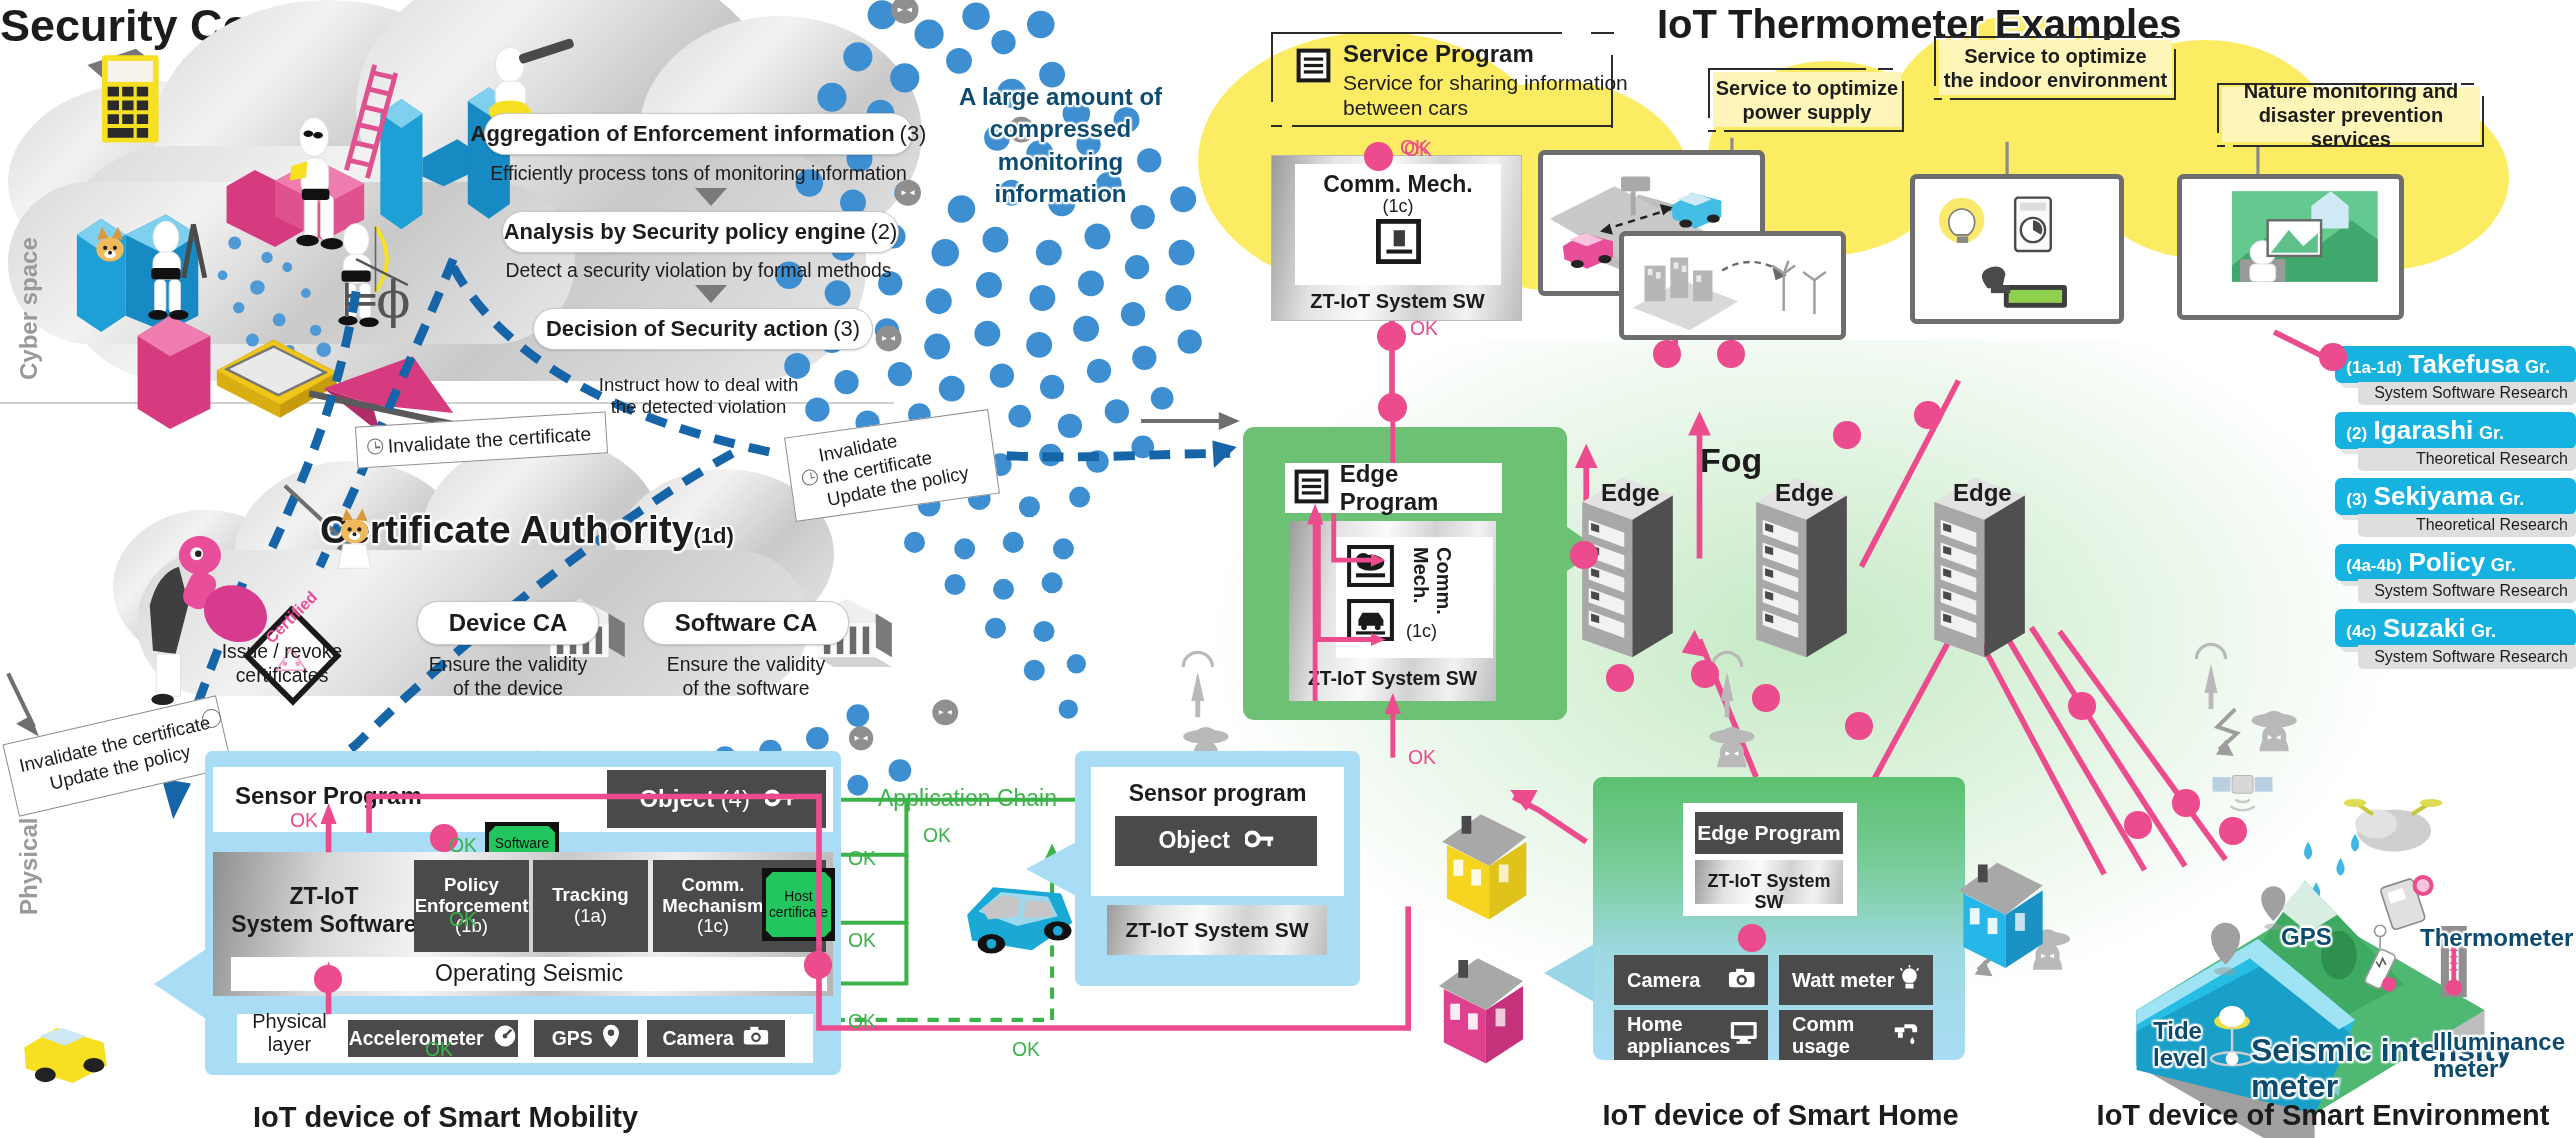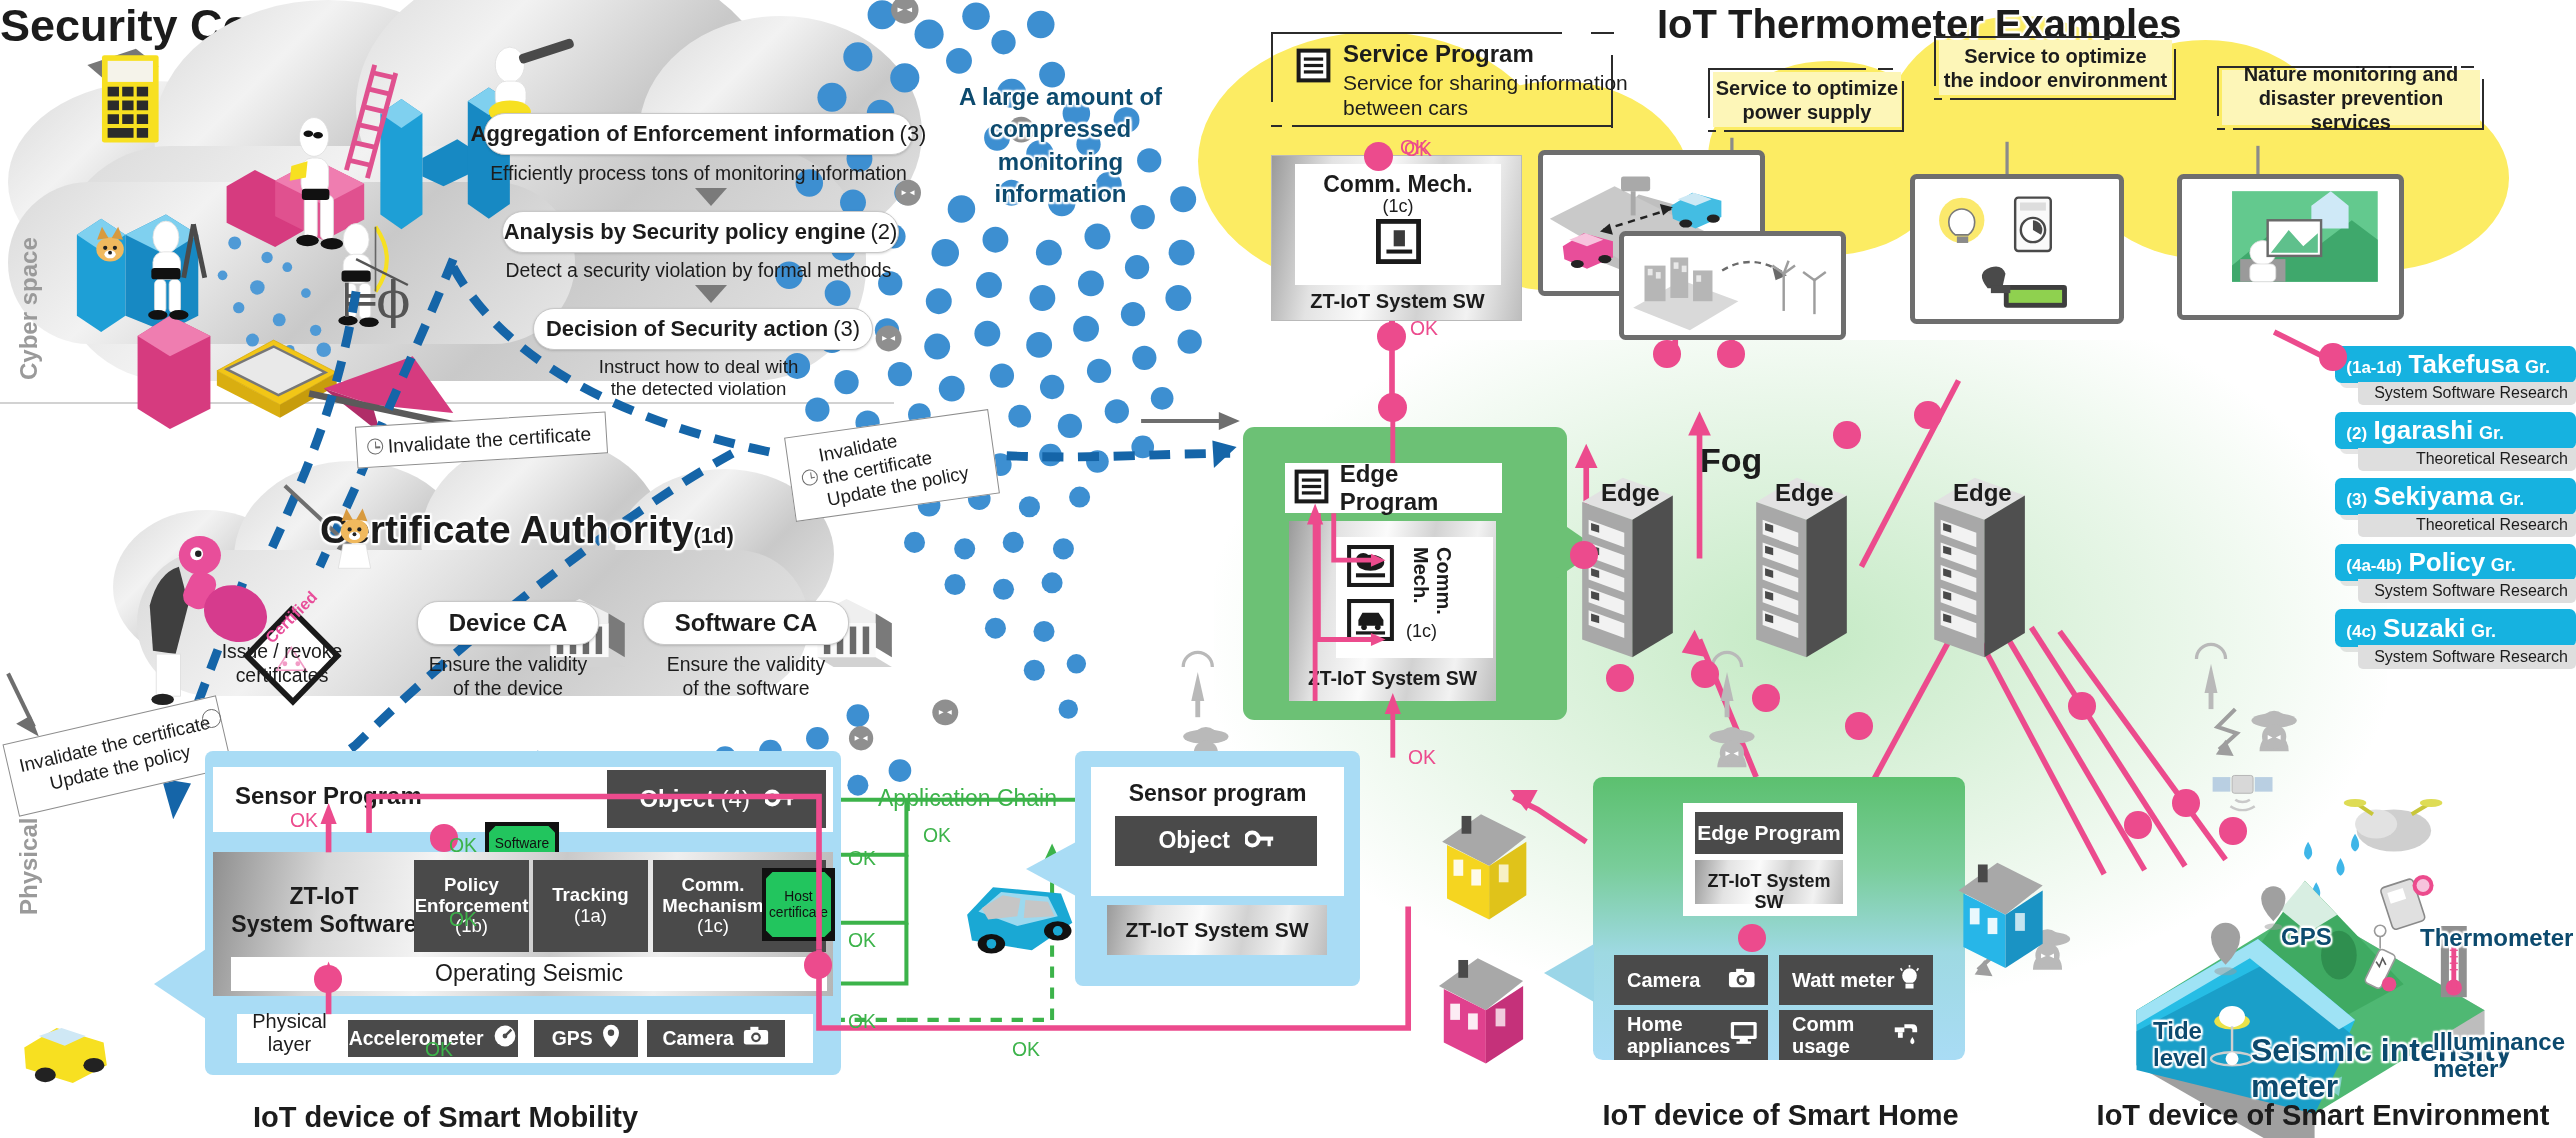--- a/index.html
+++ b/index.html
@@ -665,21 +665,21 @@
     <span>Analysis by Security policy engine</span>
     <span class="num">(2)</span>
   </div>
   <div class="flowcap" style="font-size:19.4px;margin-top:6.5px;width:429px;">Detect a security violation by formal methods</div>
   <div class="tri-down" style="margin:3.2px auto 4.9px auto;"></div>
 
   <div class="pill" style="width:340px;height:42px;font-size:22px;margin-left:49px;">
     <span>Decision of Security action</span>
     <span class="num">(3)</span>
   </div>
-  <div class="flowcap" style="font-size:18.6px;margin-top:6px;width:429px;white-space:pre-line;">Instruct how to deal with
+  <div class="flowcap" style="font-size:18.6px;margin-top:24px;width:429px;white-space:pre-line;">Instruct how to deal with
 the detected violation</div>
 </div>
 
 <div class="olabel abs" style="left:939px;top:81px;width:243px;font-size:24px;text-align:center;white-space:pre-line;line-height:1.35;">A large amount of
 compressed monitoring
 information</div>
 
 <div class="note abs" style="left:356px;top:419px;width:251px;height:42px;transform:rotate(-3.5deg);display:flex;align-items:center;padding-left:9.7px;font-size:19.4px;">
   <span class="circ-num"></span>
   <span>Invalidate the certificate</span>
@@ -871,21 +871,21 @@
   <div class="abs" style="left:0;top:0;width:202px;height:2.4px;background:#2b2b2b;"></div>
   <div class="abs" style="left:214px;top:0;width:14.6px;height:2.4px;background:#2b2b2b;"></div>
   <div class="abs" style="left:0;top:0;width:2.4px;height:50px;background:#2b2b2b;"></div>
   <div class="abs" style="left:240px;top:13px;width:2.4px;height:50px;background:#2b2b2b;"></div>
   <div class="abs" style="left:16px;top:62px;width:226px;height:2.4px;background:#2b2b2b;"></div>
   <div class="abs" style="left:0;top:62px;width:8px;height:2.4px;background:#2b2b2b;"></div>
   <div class="abs" style="left:4.9px;top:4px;width:233px;height:55px;background:#fdf6b8;display:flex;align-items:center;justify-content:center;text-align:center;font-weight:bold;font-size:20px;line-height:1.2;white-space:pre-line;color:#1c1c1c;">Service to optimize
 the indoor environment</div>
 </div>
 
-<div class="abs" style="left:2217px;top:66px;width:291px;height:76px;">
+<div class="abs" style="left:2217px;top:83px;width:291px;height:76px;">
   <div class="abs" style="left:0;top:0;width:235px;height:2.4px;background:#2b2b2b;"></div>
   <div class="abs" style="left:244px;top:0;width:13px;height:2.4px;background:#2b2b2b;"></div>
   <div class="abs" style="left:0;top:0;width:2.4px;height:50px;background:#2b2b2b;"></div>
   <div class="abs" style="left:265px;top:13px;width:2.4px;height:50px;background:#2b2b2b;"></div>
   <div class="abs" style="left:16px;top:62px;width:251px;height:2.4px;background:#2b2b2b;"></div>
   <div class="abs" style="left:0;top:62px;width:8px;height:2.4px;background:#2b2b2b;"></div>
   <div class="abs" style="left:4.9px;top:4px;width:258px;height:55px;background:#fdf6b8;display:flex;align-items:center;justify-content:center;text-align:center;font-weight:bold;font-size:20px;line-height:1.2;white-space:pre-line;color:#1c1c1c;">Nature monitoring and
 disaster prevention services</div>
 </div>
 

